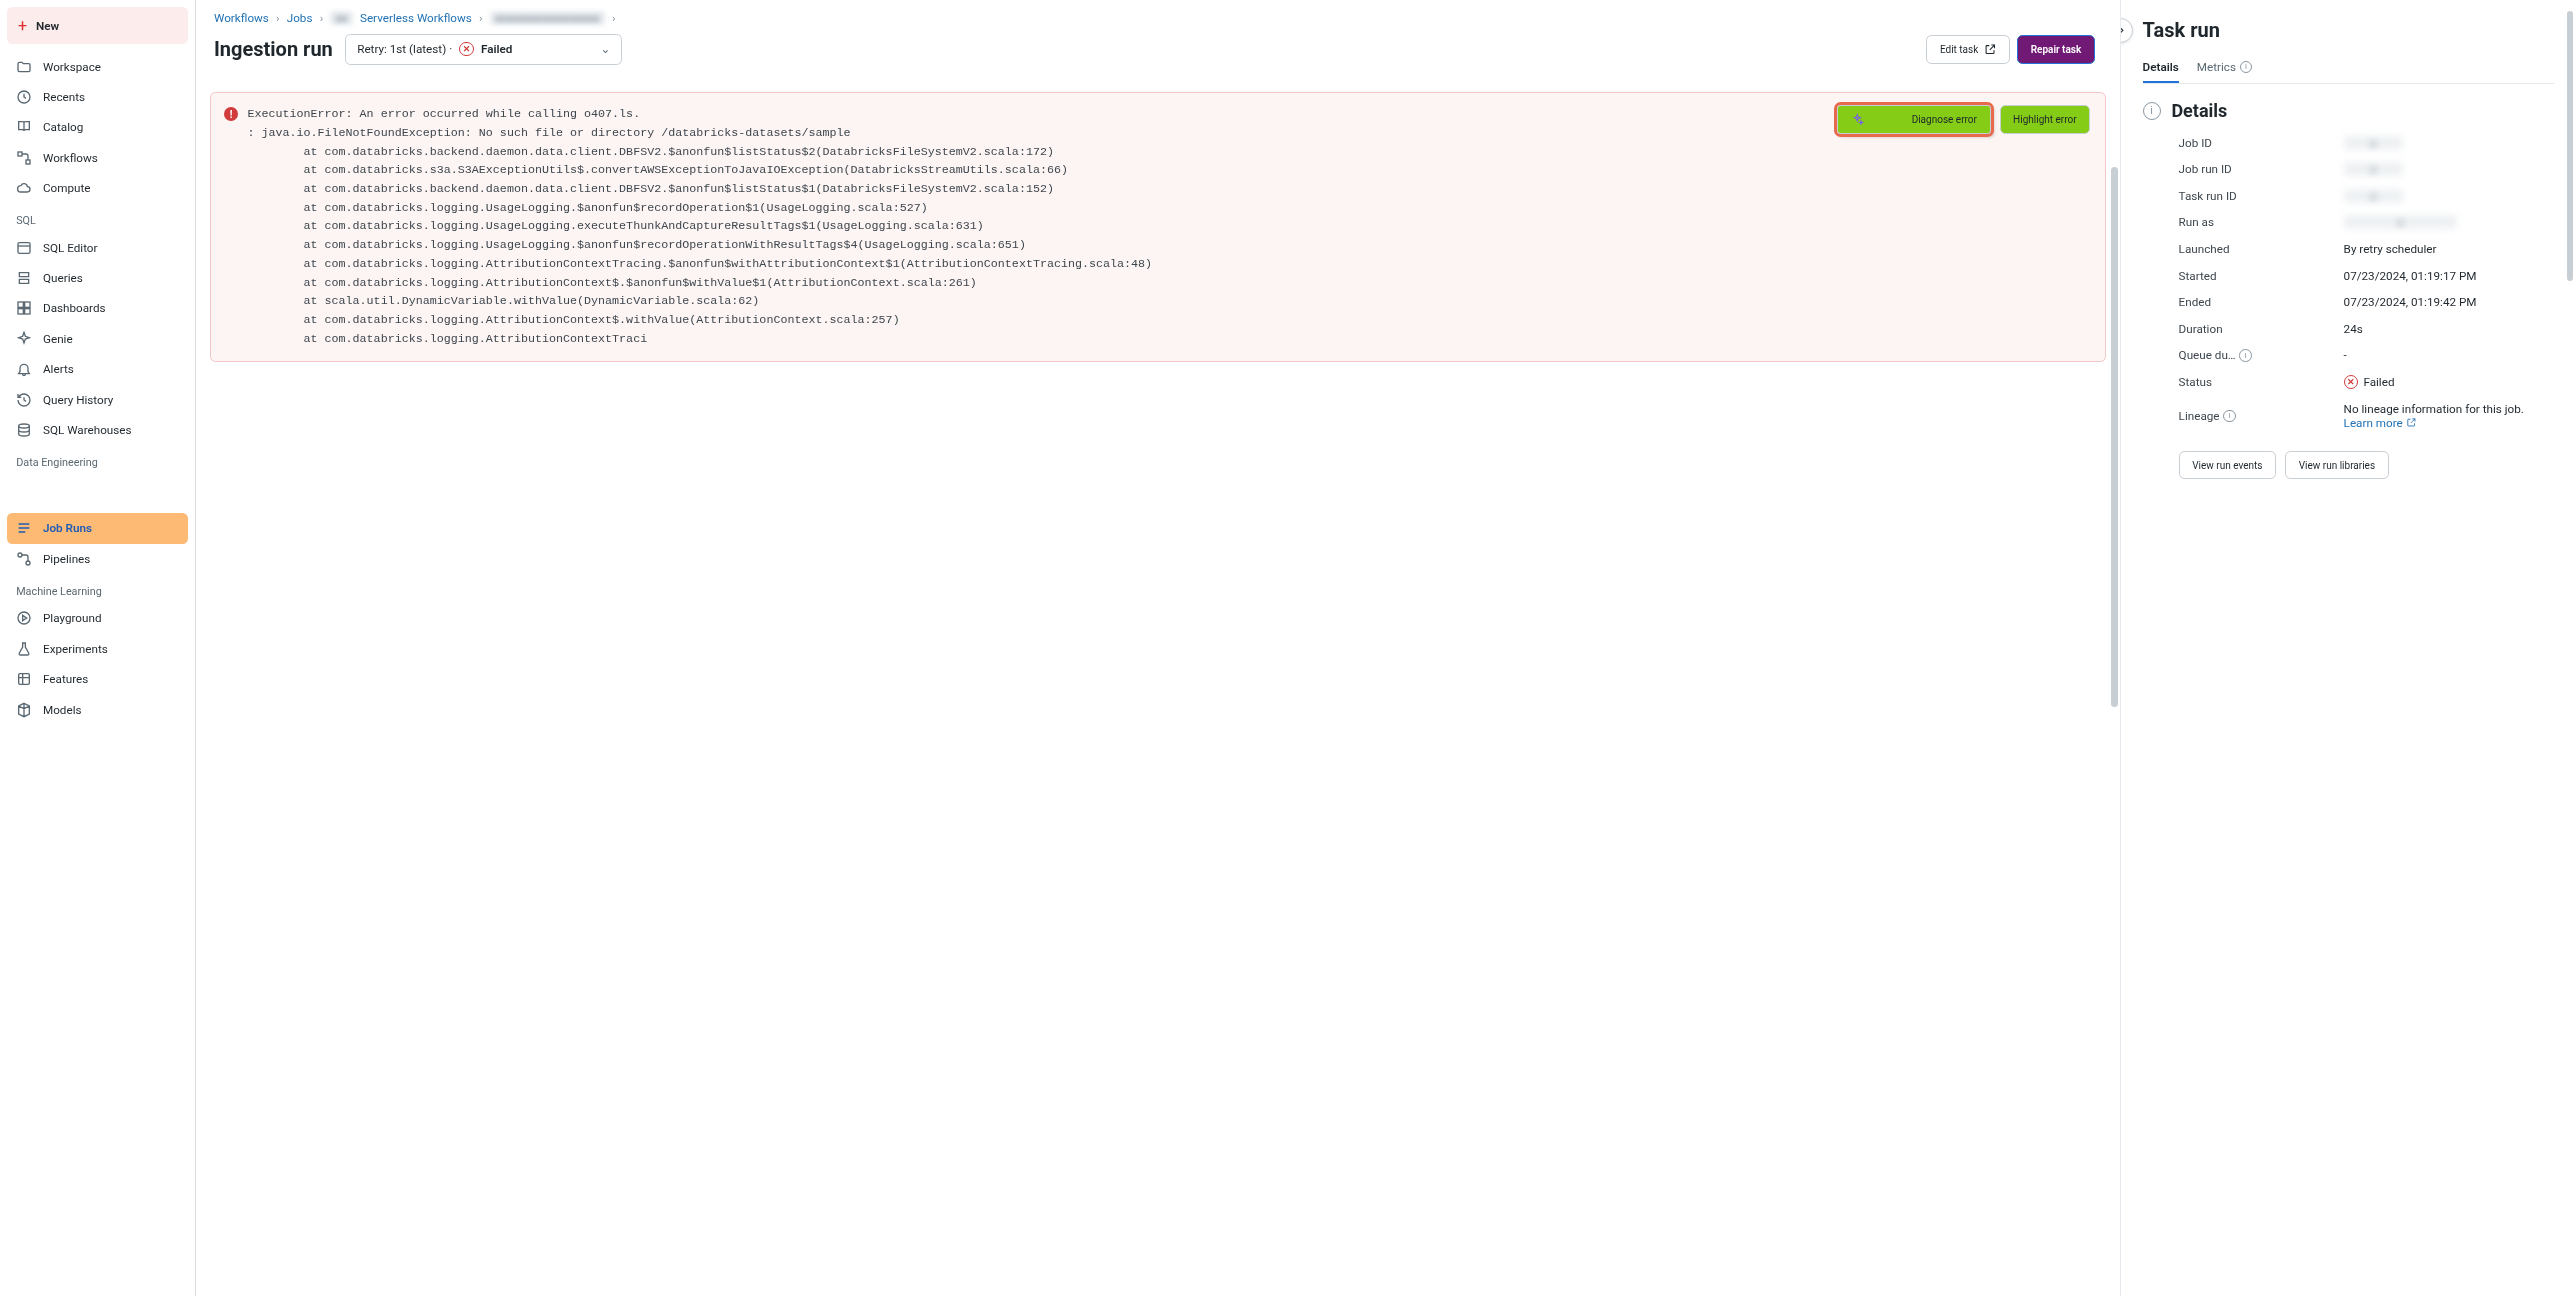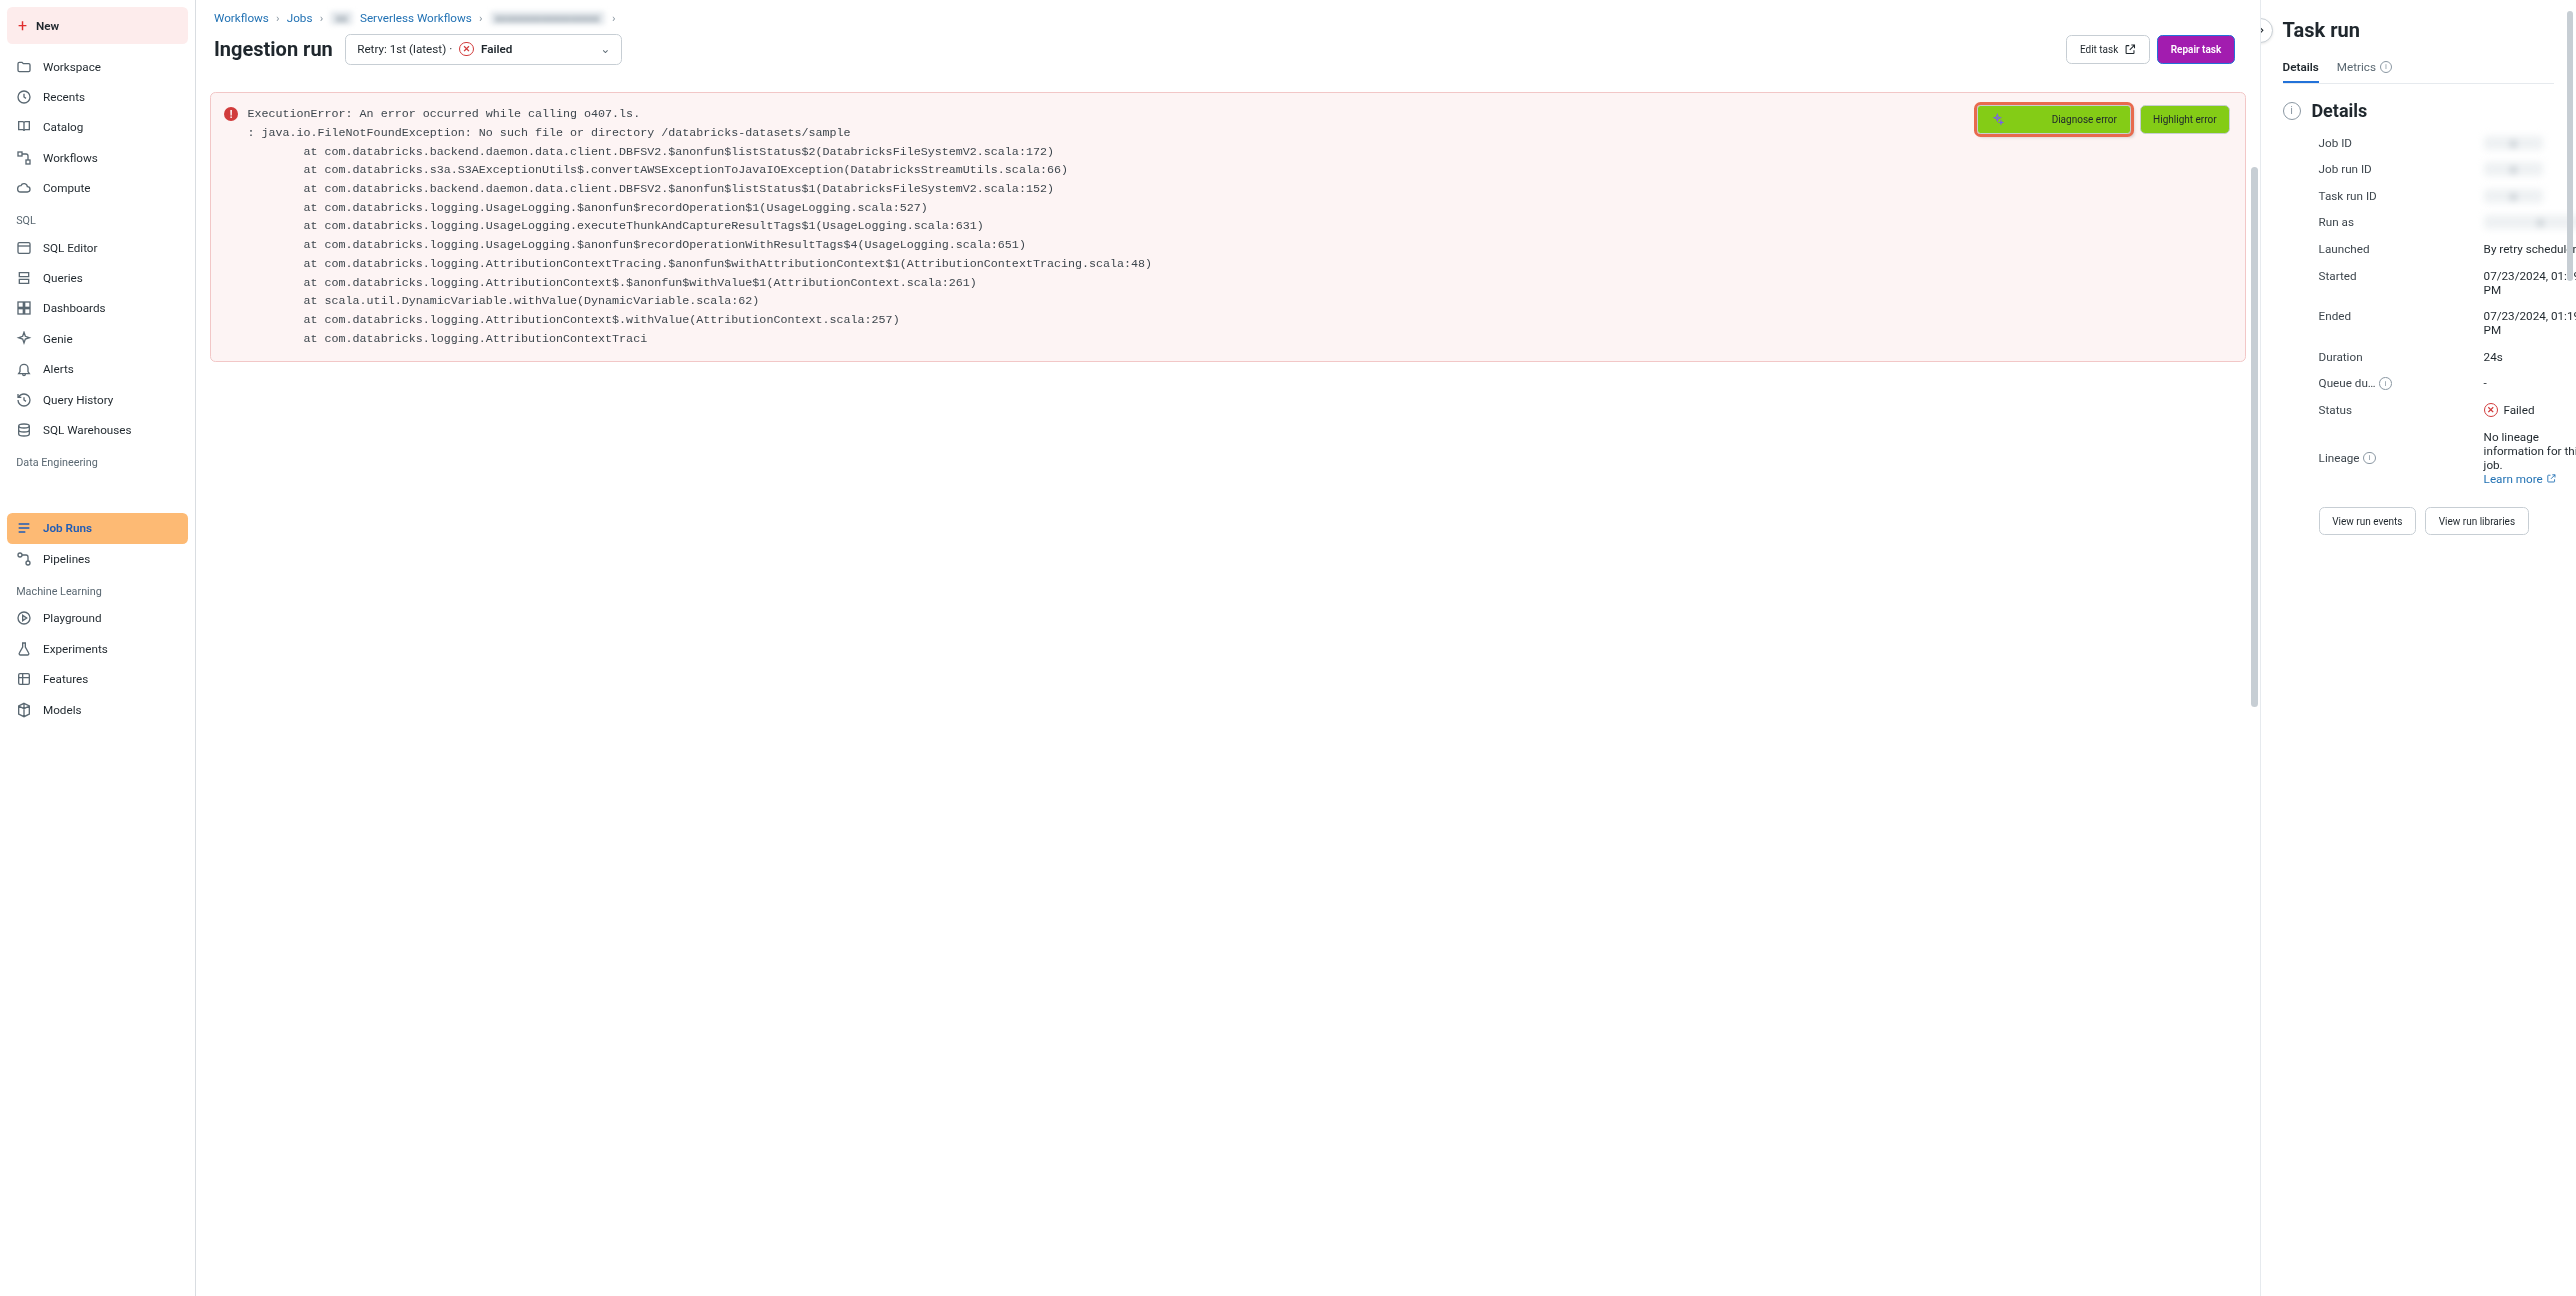--- a/index.html
+++ b/index.html
@@ -20,32 +20,32 @@
 .breadcrumb a { color: #2272b4; text-decoration: none; }
 .breadcrumb .sep { color: #8a97a2; }
 .blur { filter: blur(2.7px); color: #6c7c88; background: #e6eaee; border-radius: 3.6px; padding: 0 5.4px; }
 .title-row { display: flex; align-items: center; gap: 12.6px; padding: 9px 0 12.6px; justify-content: space-between; }
 .title-left { display: flex; align-items: center; gap: 12.6px; }
 .page-title { font-size: 20px; font-weight: 700; }
 .retry-select { display: flex; align-items: center; gap: 7.2px; border: 0.9px solid #c7ced4; border-radius: 5.4px; padding: 7.2px 10.8px; cursor: pointer; }
 .fail-icn { width: 14.4px; height: 14.4px; border: 1.8px solid #d13b3b; border-radius: 50%; display: inline-flex; align-items: center; justify-content: center; color: #d13b3b; font-size: 9px; font-weight: 700; }
 .title-actions { display: flex; gap: 7.2px; padding-right: 7.2px;}
 .btn { display: inline-flex; align-items: center; gap: 5.4px; padding: 7.2px 12.6px; border: 0.9px solid #c7ced4; border-radius: 5.4px; background: #fff; cursor: pointer; font-size: 10px; }
-.btn.primary { background: #a21caf; color: #fff; border-color: #2272d9; font-weight: 600; }
+.btn.primary { background: #701a75; color: #fff; border-color: #2272d9; font-weight: 600; }
 .output-bar { display: flex; align-items: center; justify-content: space-between; padding: 12.6px 18px; border-top: 0.9px solid #e6eaee; border-bottom: 0.9px solid #e6eaee; }
 .output-title { font-size: 16px; font-weight: 700; }
 .output-actions { display: flex; gap: 9px; }
 .error-box-wrap { padding: 14.4px; position: relative; overflow-y: auto; flex: 1; }
 .error-box { border: 0.9px solid #f2c7c7; background: #fdf4f4; border-radius: 5.4px; padding: 12.6px 14.4px; position: relative; }
 .error-icon { width: 14.4px; height: 14.4px; background: #d13b3b; border-radius: 50%; display: inline-flex; align-items: center; justify-content: center; color: #fff; font-size: 10px; font-weight: 700; position: absolute; left: 12.6px; top: 14.4px; }
 .error-text { font-family: 'SFMono-Regular', Consolas, 'Liberation Mono', Menlo, monospace; font-size: 11.7px; line-height: 1.6; color: #3d464d; white-space: pre-wrap; word-break: break-all; margin-left: 21.6px; margin-right: 180px;}
 .error-btns { position: absolute; right: 14.4px; top: 12.6px; display: flex; gap: 9px; }
 .error-btns .btn { background: #84cc16; gap: 48px; }
 .diag-highlight { outline: 3.6px solid #e86a4e; outline-offset: 0; border-radius: 3.6px; box-shadow: 2.7px 2.7px 3.6px rgba(0,0,0,0.2); }
-.right-panel { width: 316px; border-left: 0.9px solid #e6eaee; padding: 18px 21.6px; position: relative; overflow-y: auto; }
+.right-panel { width: 456px; border-left: 0.9px solid #e6eaee; padding: 18px 21.6px; position: relative; overflow-y: auto; }
 .panel-collapse { position: absolute; left: -12.6px; top: 18px; width: 25px; height: 25px; border: 0.9px solid #c7ced4; border-radius: 50%; background: #fff; display: flex; align-items: center; justify-content: center; cursor: pointer; box-shadow: 0 0.9px 2.7px rgba(0,0,0,0.1); z-index:2;}
 .panel-title { font-size: 20px; font-weight: 700; margin-bottom: 10.8px; }
 .tabs { display: flex; gap: 18px; border-bottom: 0.9px solid #e6eaee; margin-bottom: 16px; }
 .tab { padding: 7.2px 0; font-size: 11.7px; color: #5a6872; cursor: pointer; border-bottom: 2.7px solid transparent; display:flex; align-items:center; gap:3.6px;}
 .tab.active { color: #1f272d; font-weight: 600; border-color: #2272d9; }
 .details-header { display: flex; align-items: center; gap: 10.8px; margin-bottom: 14.4px; }
 .details-header h3 { font-size: 18px; font-weight: 700; }
 .details-grid { display: grid; grid-template-columns: 99px 1fr; gap: 12.6px 18px; font-size: 11.7px; margin-left: 36px; }
 .details-grid .label { color: #3d464d; }
 .details-grid .val { color: #1f272d; display:flex; align-items:center; gap:5.4px;margin-left:48px;}

